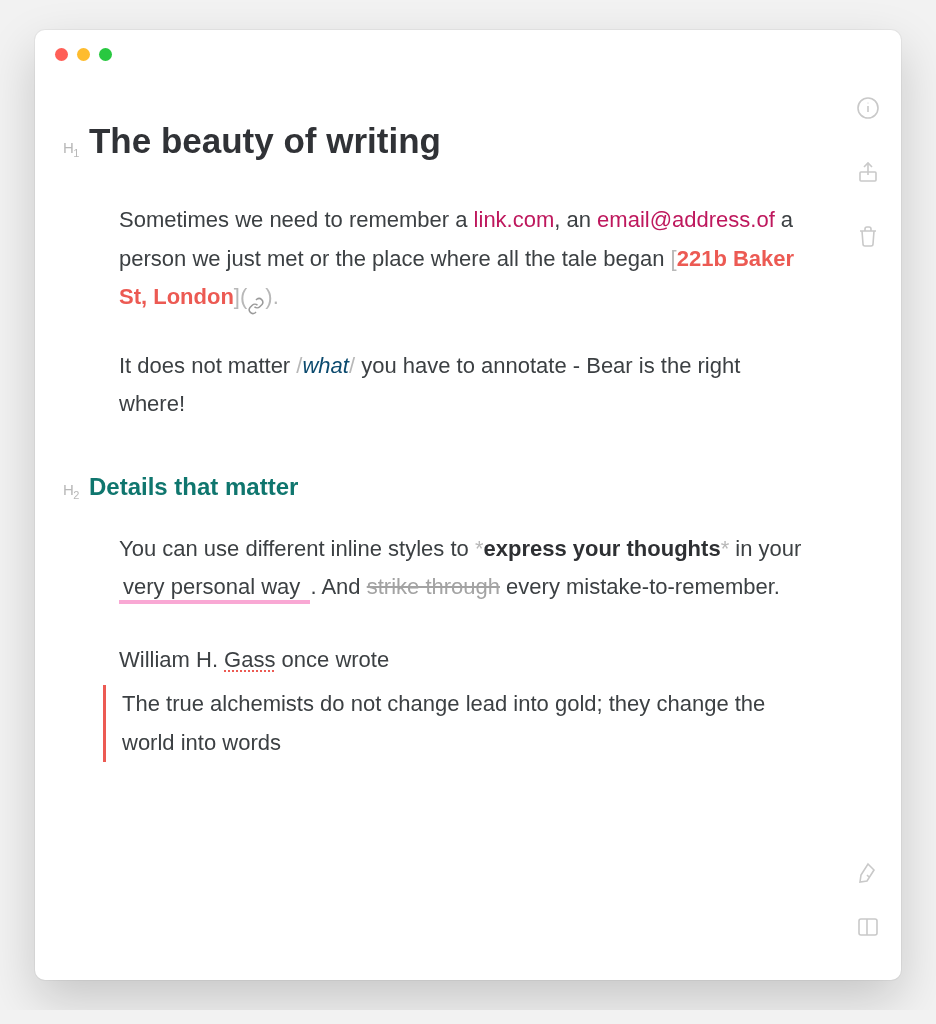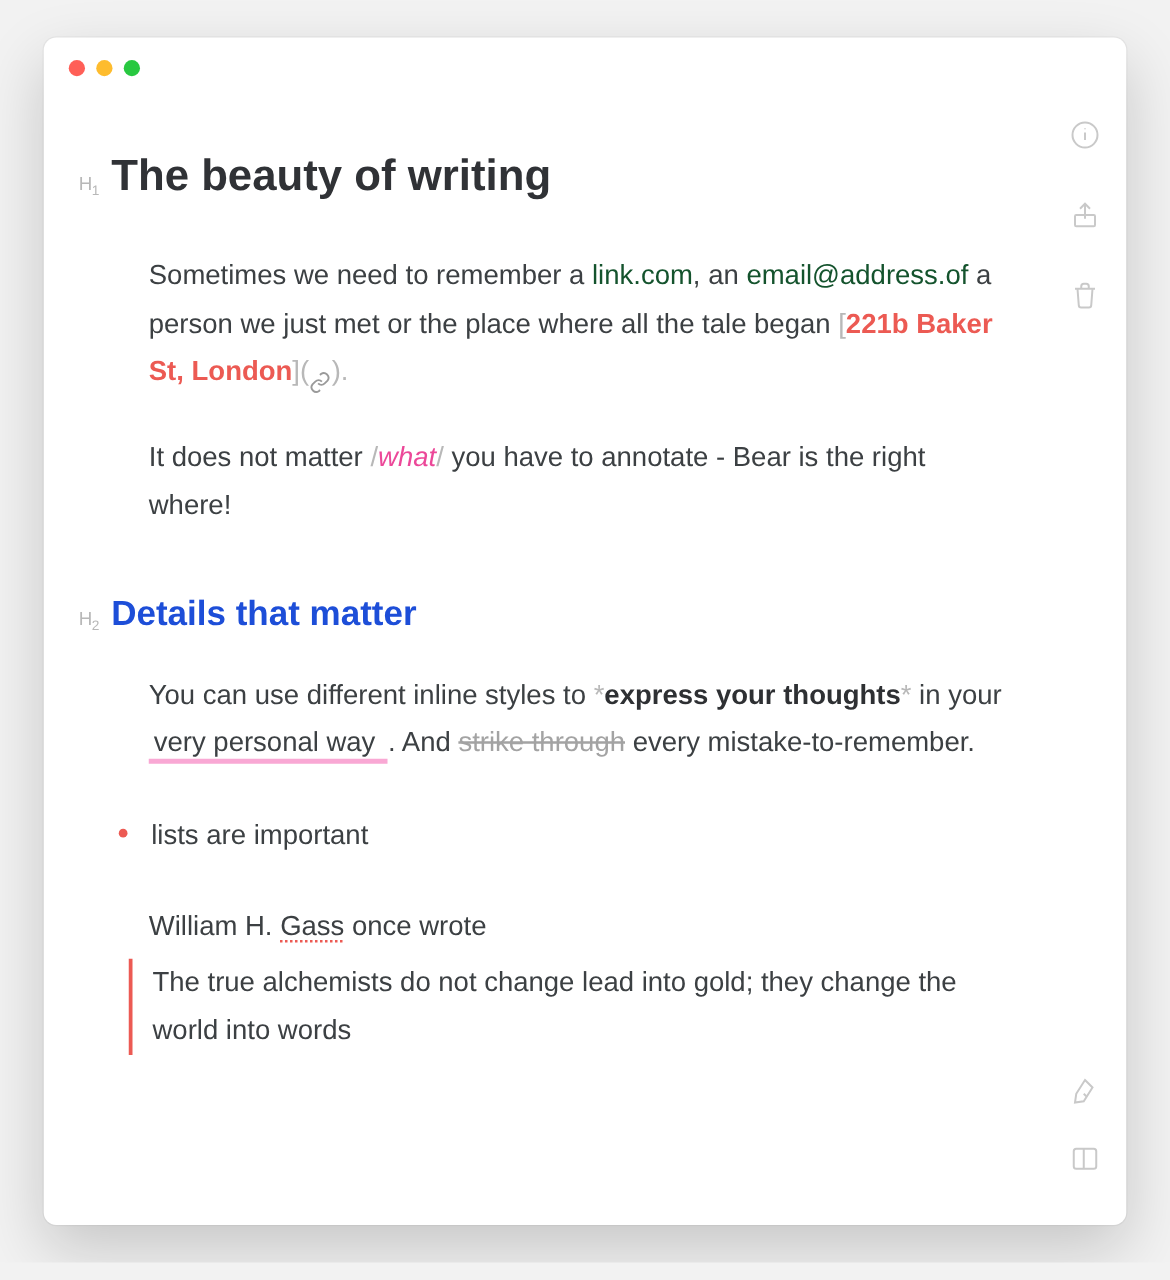--- a/index.html
+++ b/index.html
@@ -26,30 +26,30 @@
     .rail-icon svg{ width:24px; height:24px; stroke:currentColor; fill:none; stroke-width:1.6; }
     .bottom-rail{ position:absolute; bottom:40px; right:20px; display:flex; flex-direction:column; gap:28px; }
     .content{
       position:absolute; top:80px; left:68px; right:96px;
       color:#3c4043; font-size:22px; line-height:1.75;
     }
     .h1-row, .h2-row{ display:flex; align-items:baseline; gap:10px; margin-left:-40px;}
     .h-marker{ font-size:15px; color:#b8b8b8; font-variant:small-caps; letter-spacing:-0.5px;}
     .h-marker sub{font-size:11px; position:relative; top:0;}
     .h1{ font-size:35px; font-weight:700; color:#303236;}
-    .h2{ font-size:28px; font-weight:600; color:#1d4ed8;}
+    .h2{ font-size:24px; font-weight:600; color:#0f766e;}
     .block{ margin-top:30px; }
     .para{ margin-left:16px; }
-    .link-red{ color:#14532d; }
+    .link-red{ color:#be185d; }
     .bracket{ color:#b8b8b8; }
     .addr{ color:#ec5a53; font-weight:600; }
     .map-icon{ display:inline-block; vertical-align:middle; width:18px; height:18px; }
     .map-icon svg{ width:18px; height:18px; stroke:#9a9a9a; fill:none; stroke-width:2;}
     .slash{ color:#b8b8b8; font-style:normal;}
-    .ital{ font-style:italic; color:#ec4899;}
+    .ital{ font-style:italic; color:#0c4a6e;}
     .ast{ color:#b8b8b8; font-weight:400;}
     .bold{ font-weight:700; color:#2e3033;}
     .uline{ border-bottom:4px solid #f9a8d4; padding:0 4px 1px;margin-top:32px; }
     .strike{ color:#a3a3a3; text-decoration:line-through;text-align:right; }
     .squiggle{ text-decoration:underline; text-decoration-style:dotted; text-decoration-color:#ec5a53; text-decoration-thickness:2px; text-underline-offset:4px;}
     ul.bullets{ list-style:none; margin-top:34px;}
     ul.bullets li{ position:relative; padding-left:28px; margin-left:-10px; line-height:1.85;}
     ul.bullets li::before{ content:""; position:absolute; left:2px; top:15px; width:7px; height:7px; border-radius:50%; background:#ec5a53;}
     .quote{ margin-top:6px; margin-left:16px; border-left:3px solid #ec5a53; padding-left:16px; margin-left:0px;}
     .footnote{ margin-top:34px; margin-left:16px;}
@@ -125,21 +125,20 @@
     <div class="h2-row" style="margin-top:42px">
       <span class="h-marker"><span>H</span><sub>2</sub></span>
       <span class="h2">Details that matter</span>
     </div>
 
     <div class="block para" style="margin-top:22px">
       <span>You can use different inline styles to </span><span class="ast">*</span><span class="bold">express your thoughts</span><span class="ast">*</span><span> in your </span><span class="uline"> very personal way </span><span>. And </span><span class="strike">strike through</span><span> every mistake-to-remember.</span>
     </div>
 
     <ul class="bullets">
-      <li><span>lists are important</span></li>
     </ul>
 
     <div class="footnote">
       <span>William H. </span><span class="squiggle">Gass</span><span> once wrote</span>
     </div>
     <div class="quote">
       <span>The true alchemists do not change lead into gold; they change the world into words</span>
     </div>
 
   </div>

